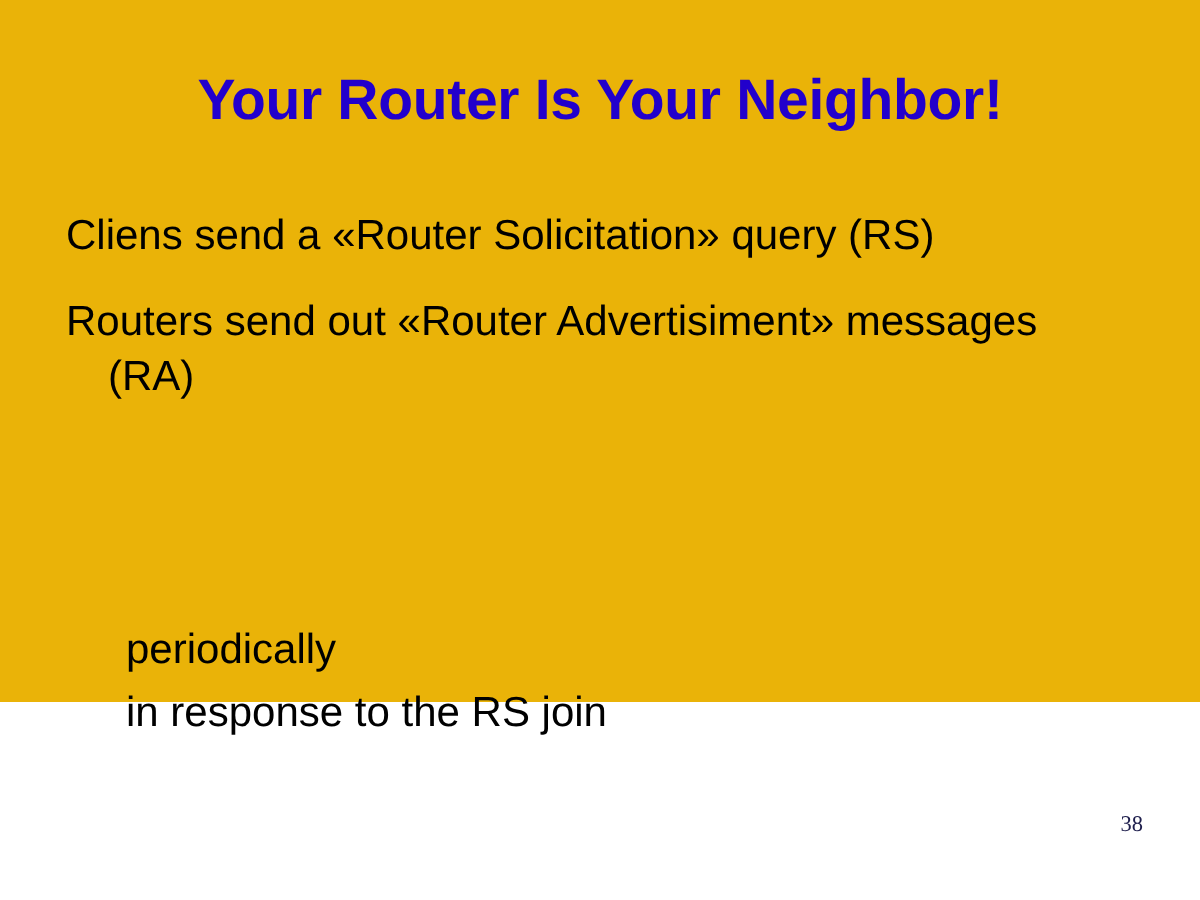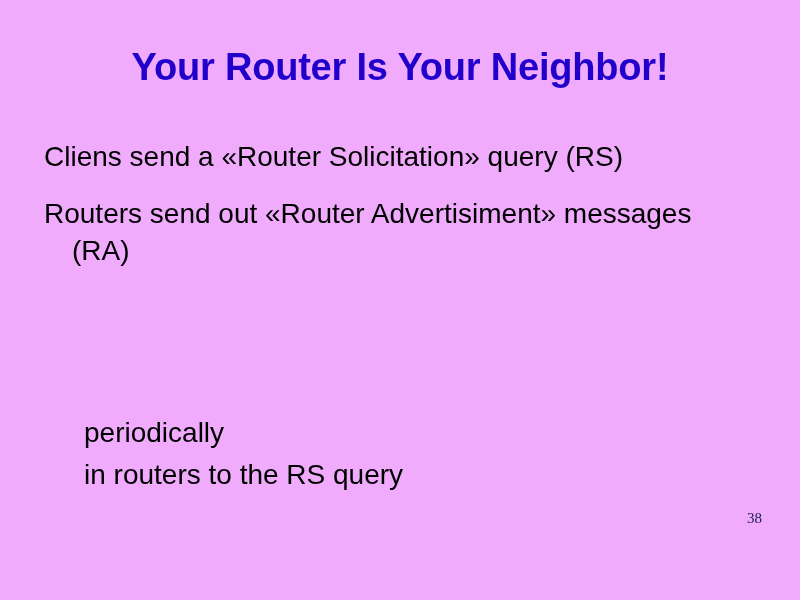--- a/index.html
+++ b/index.html
@@ -12,22 +12,22 @@
     background: #ffffff;
     font-family: "Liberation Sans", sans-serif;
     overflow: hidden;
     position: relative;
     -webkit-font-smoothing: none;
   }
 
   .slide {
     position: relative;
     width: 800px;
-    height: 600px;
-    background: #f0abfc;
+    height: 468px;
+    background: #eab308;
   }
 
   
   .slide-title {
     position: absolute;
     left: 40px;
     top: 44px;
     width: 720px;
     text-align: center;
     font-size: 38px;
@@ -76,21 +76,21 @@
   }
 
   .sub-bullet:last-of-type {
     margin-bottom: 0;
   }
 
   
   .page-number {
     position: absolute;
     left: 700px;
-    top: 510px;
+    top: 542px;
     width: 62px;
     text-align: right;
     font-family: "Liberation Serif", serif;
     font-size: 15px;
     color: #1f1f4d;
   }
 </style>
 </head>
 <body>
 
@@ -98,18 +98,18 @@
 
   <div class="slide-title">Your Router Is Your Neighbor!</div>
 
   <div class="body-list">
     <div class="bullet">Cliens send a «Router Solicitation» query (RS)</div>
     <div class="bullet">Routers send out «Router Advertisiment» messages (RA)</div>
   </div>
 
   <div class="sub-list">
     <div class="sub-bullet">periodically</div>
-    <div class="sub-bullet">in routers to the RS query</div>
+    <div class="sub-bullet">in response to the RS join</div>
   </div>
 
   <div class="page-number">38</div>
 
 </div>
 
 </body></html>

